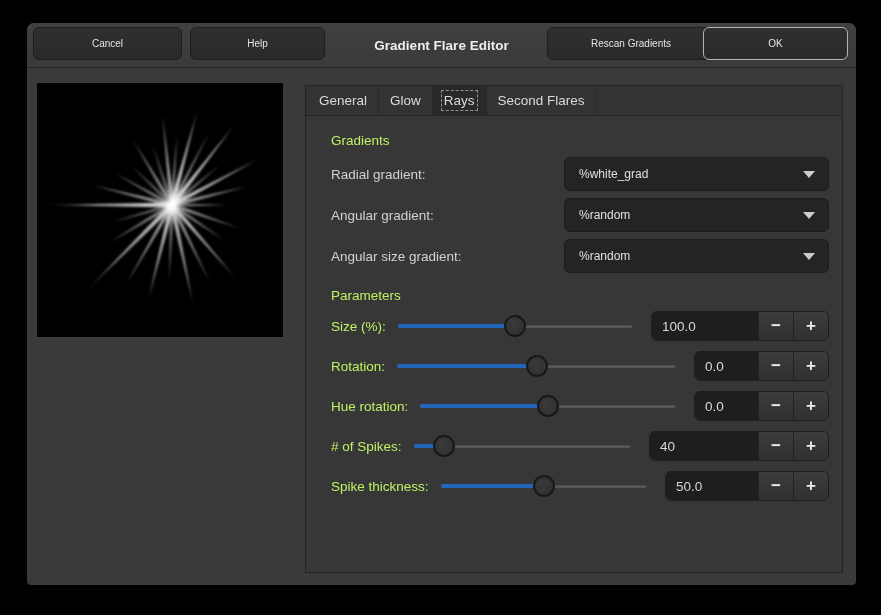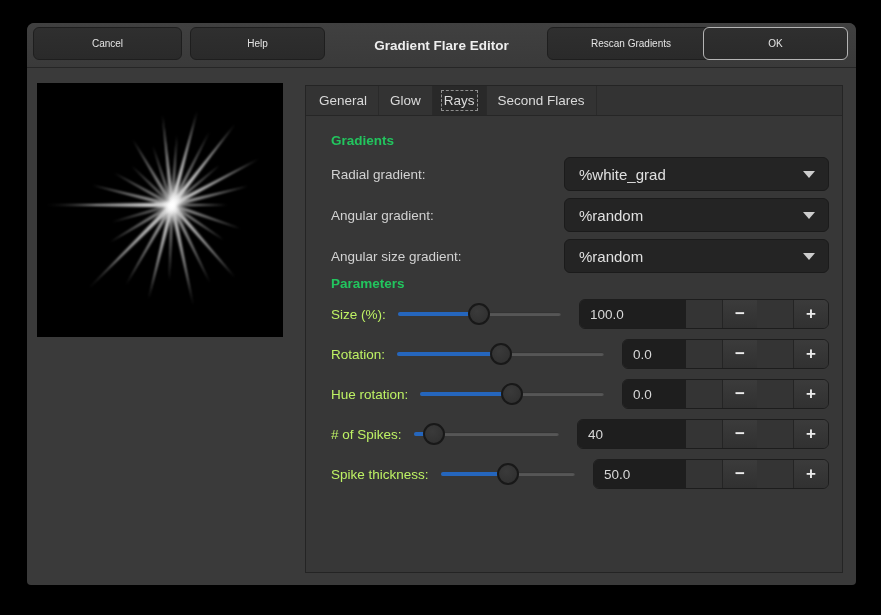--- a/index.html
+++ b/index.html
@@ -53,36 +53,36 @@
   }
   .tab {
     padding:0 11px; display:flex; align-items:center; color:#dadada;
     font-size:13.5px; border-right:1px solid #2a2a2a; cursor:default;
     white-space:nowrap;
   }
   .tab.active { background:#292929; }
   .tab.active .tab-label { outline:1px dashed #8f8f8f; outline-offset:2px; }
   .panel-body { padding:0 13px 0 25px; }
   .section-heading {
-    font-weight:bold; color:#22c55e; font-size:13.5px; height:20px;
+    font-weight:normal; color:#bef264; font-size:13.5px; height:20px;
     display:flex; align-items:center;
   }
   .heading-gradients  { margin-top:14px; }
-  .heading-parameters { margin-top:0; }
+  .heading-parameters { margin-top:12px; }
   
   .grad-row { display:flex; align-items:center; height:34px; margin-top:7px; }
   .grad-row:first-of-type { margin-top:4px; }
   .grad-label {
     flex:none; width:233px; text-align:left; padding-right:57px;
     color:#d2d2d2; font-size:13.5px;
   }
   .dropdown {
     flex:1; height:34px; background:#242424; border:1px solid #1b1b1b;
     border-radius:6px; display:flex; align-items:center; padding:0 34px 0 14px;
-    color:#e0e0e0; font-size:15px; position:relative; cursor:default;
+    color:#e0e0e0; font-size:12px; position:relative; cursor:default;
   }
   .dd-arrow {
     position:absolute; right:13px; top:50%; margin-top:-3px;
     width:0; height:0; border-left:6px solid transparent;
     border-right:6px solid transparent; border-top:7px solid #cdcdcd;
   }
   
   .param-row { display:flex; align-items:center; height:30px; margin-top:10px; }
   .param-row.first { margin-top:6px; }
   .param-label { flex:none; color:#bef264; font-size:13.5px; }
@@ -96,21 +96,21 @@
     position:absolute; left:0; top:9px; height:4px;
     background:#2566bd; border-radius:2px 0 0 2px;
   }
   .slider-handle {
     position:absolute; top:0; width:22px; height:22px; margin-left:-11px;
     border-radius:50%; background:radial-gradient(circle at 40% 35%, #3a3a3a, #2e2e2e);
     border:2px solid #181818;
   }
   .spin {
     flex:none; display:flex; height:30px; border:1px solid #1d1d1d;
-    border-radius:6px; overflow:hidden; background:#343434;gap:36px;
+    border-radius:6px; overflow:hidden; background:#343434;
   }
   .spin-entry {
     background:#1e1e1e; color:#d8d8d8; font-size:13.5px;
     display:flex; align-items:center; padding-left:10px;
   }
   .spin-btn {
     width:35px; display:flex; align-items:center; justify-content:center;
     color:#ececec; font-size:17px; font-weight:bold;
     border-left:1px solid #242424; background:linear-gradient(#3b3b3b,#313131);
     cursor:default;

